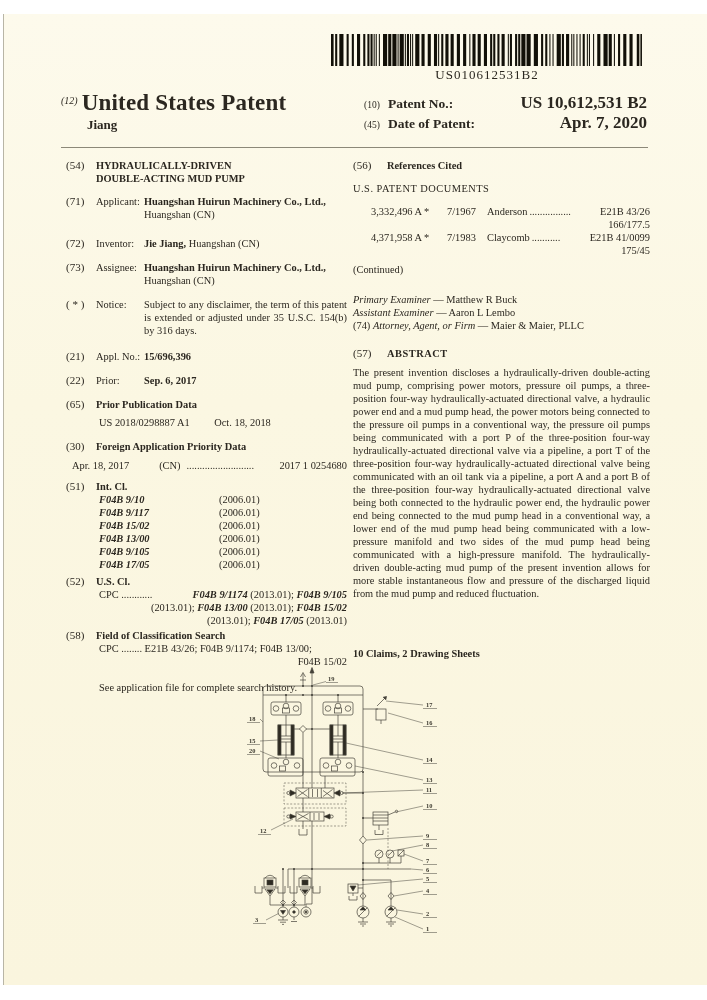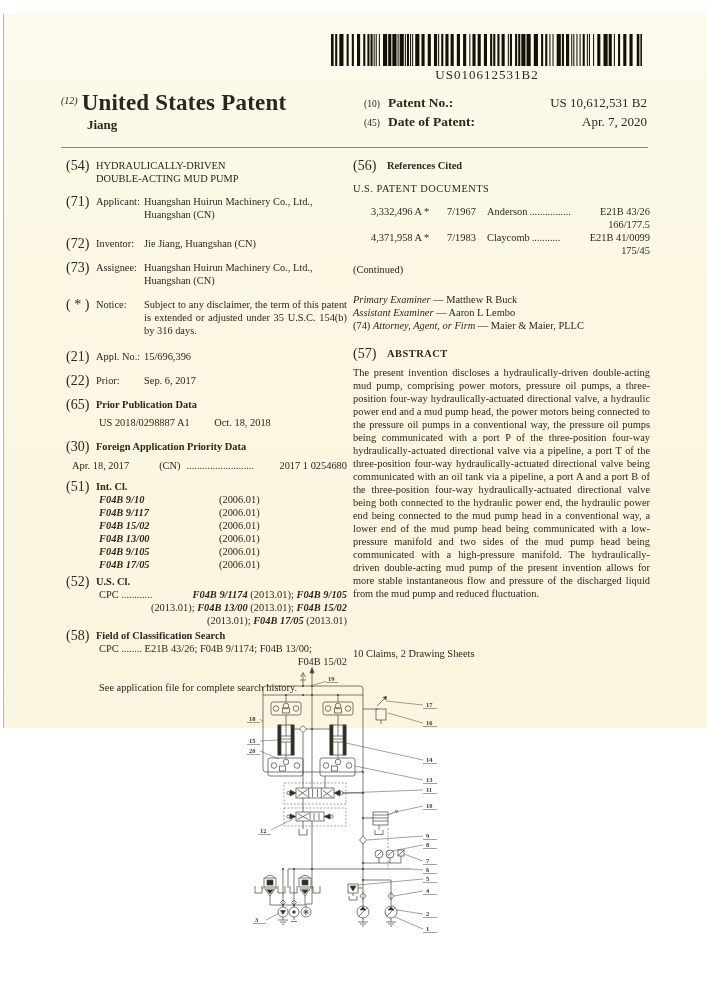--- a/index.html
+++ b/index.html
@@ -2,47 +2,47 @@
 <html><head>
 <meta charset="utf-8">
 <style>
   html,body{margin:0;padding:0;}
   body{
     width:707px;height:1000px;position:relative;background:#ffffff;
     font-family:"Liberation Serif", serif;color:#2b2720;overflow:hidden;
     -webkit-font-smoothing:antialiased;
   }
   .page{
-    position:absolute;left:3px;top:14px;width:704px;height:714px;
+    position:absolute;left:3px;top:14px;width:704px;height:971px;
     background:linear-gradient(180deg,#fdfaec 0%,#fbf7e2 40%,#faf5de 100%);
     border-left:1px solid #b8b5a6;
   }
   
   .barcode{position:absolute;left:327px;top:20px;width:312px;text-align:center;}
   .barcode svg{display:block;width:312px;height:32px;}
   .barcode .bctext{font-size:13px;letter-spacing:1px;margin-top:1px;}
   
   .hleft{position:absolute;left:57px;top:76px;}
   .kindcode{font-size:10px;vertical-align:6px;margin-right:4px;font-style:italic;}
   .ptitle{font-size:23px;font-weight:bold;letter-spacing:0.2px;}
   .pname{font-size:13px;font-weight:bold;margin-left:26px;margin-top:1px;}
   .hright{position:absolute;left:360px;top:80px;width:283px;font-size:13px;}
   .hrow{display:flex;align-items:baseline;line-height:18px;}
   .hrow .c{font-size:9.5px;width:24px;}
   .hrow .l{font-weight:bold;font-size:13.5px;}
-  .hrow .v{margin-left:auto;font-weight:normal;font-size:13px;}
+  .hrow .v{margin-left:auto;font-weight:bold;font-size:17px;}
   .rule{position:absolute;left:57px;top:133px;width:587px;border-top:1.2px solid #8c8878;}
   
   .colL{position:absolute;left:62px;top:143px;width:281px;font-size:10.4px;line-height:13px;}
   .colR{position:absolute;left:349px;top:143px;width:297px;font-size:10.4px;line-height:13px;}
   .sec{position:absolute;left:0;width:100%;}
   .g3{display:grid;grid-template-columns:30px 48px 1fr;}
   .g2{display:grid;grid-template-columns:30px 1fr;}
-  .code{font-size:14px;}
-  .b{font-weight:normal;}
+  .code{font-size:11px;}
+  .b{font-weight:bold;}
   .i{font-style:italic;}
   .ib{font-weight:bold;font-style:italic;}
   .just{text-align:justify;}
   .cent{}
   .rt{text-align:right;}
   .heading{font-weight:bold;}
   .clsrow{display:grid;grid-template-columns:120px 1fr;padding-left:33px;}
   .refrow{display:grid;grid-template-columns:76px 40px 1fr;padding-left:18px;}
   .reffill{display:flex;}
   .refdots{overflow:hidden;white-space:nowrap;flex:0 1 auto;padding:0 2px;}

